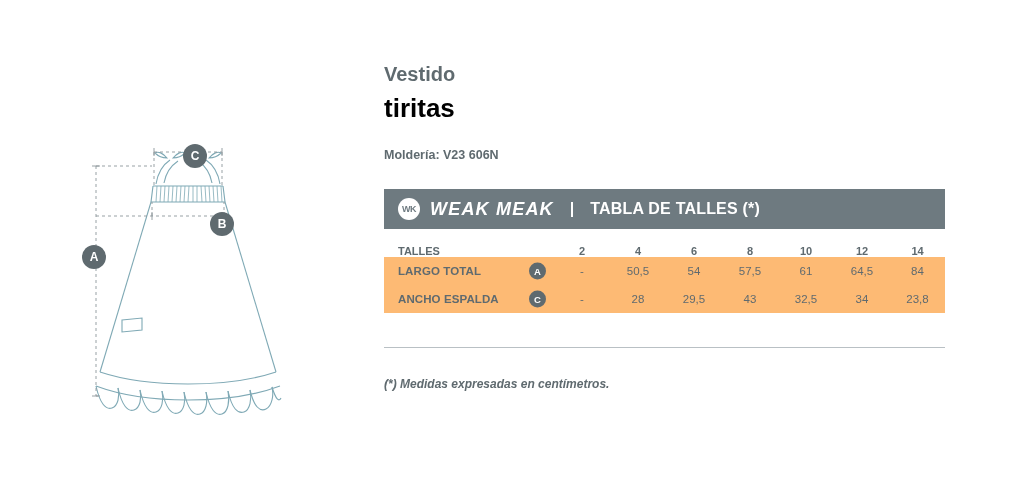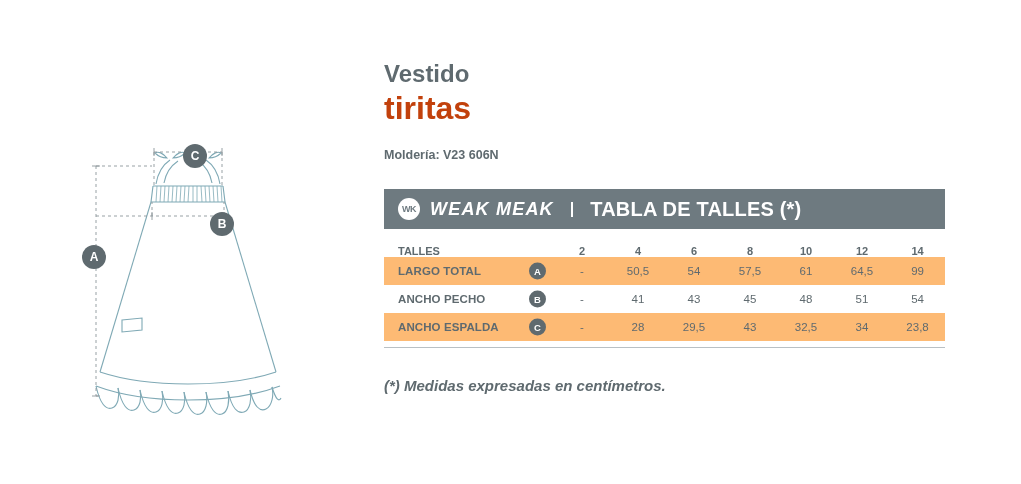--- a/index.html
+++ b/index.html
@@ -40,30 +40,30 @@
   #badge-b { left: 150px; top: 92px; }
   #badge-c { left: 123px; top: 24px; }
 
   
   #title-block {
     position: absolute;
     left: 384px; top: 58px;
     width: 560px;
   }
   #title-main {
-    font-size: 24px;
+    font-size: 20px;
     font-weight: bold;
     color: #5f6a6f;
     letter-spacing: 0px;
     line-height: 32px;
   }
   #title-sub {
-    font-size: 32px;
-    font-weight: bold;
-    color: #c2410c;
+    font-size: 26px;
+    font-weight: bold;
+    color: #000000;
     line-height: 32px;
     margin-top: 2px;
   }
   #moldeteria {
     font-size: 12.5px;
     font-weight: bold;
     color: #5f6a6f;
     margin-top: 24px;
   }
 
@@ -114,21 +114,21 @@
     letter-spacing: 1.2px;
   }
   .brand-sep {
     color: #ffffff;
     font-size: 16px;
     font-weight: bold;
     padding: 0 6px;
   }
   .brand-table-title {
     color: #ffffff;
-    font-size: 20px;
+    font-size: 16px;
     font-weight: bold;
     letter-spacing: 0.2px;
   }
 
   tr.col-head td {
     height: 22px;
     vertical-align: middle;
     font-weight: bold;
     font-size: 11px;
     text-align: center;
@@ -174,21 +174,21 @@
 
   #table-rule {
     position: absolute;
     left: 384px; top: 347px;
     width: 561px; height: 1px;
     background: #b9c0c4;
   }
   #footnote {
     position: absolute;
     left: 384px; top: 377px;
-    font-size: 15px;
+    font-size: 12px;
     font-weight: bold;
     font-style: italic;
     color: #5f6a6f;
   }
 </style>
 </head>
 <body>
 
 <div id="page">
 
@@ -324,36 +324,23 @@
           <td class="lbl">
             <span>LARGO TOTAL</span>
             <span class="row-badge">A</span>
           </td>
           <td>-</td>
           <td>50,5</td>
           <td>54</td>
           <td>57,5</td>
           <td>61</td>
           <td>64,5</td>
-          <td>99</td>
+          <td>84</td>
         </tr>
 
-        <tr class="data">
-          <td class="lbl">
-            <span>ANCHO PECHO</span>
-            <span class="row-badge">B</span>
-          </td>
-          <td>-</td>
-          <td>41</td>
-          <td>43</td>
-          <td>45</td>
-          <td>48</td>
-          <td>51</td>
-          <td>54</td>
-        </tr>
 
         <tr class="data shade">
           <td class="lbl">
             <span>ANCHO ESPALDA</span>
             <span class="row-badge">C</span>
           </td>
           <td>-</td>
           <td>28</td>
           <td>29,5</td>
           <td>43</td>

